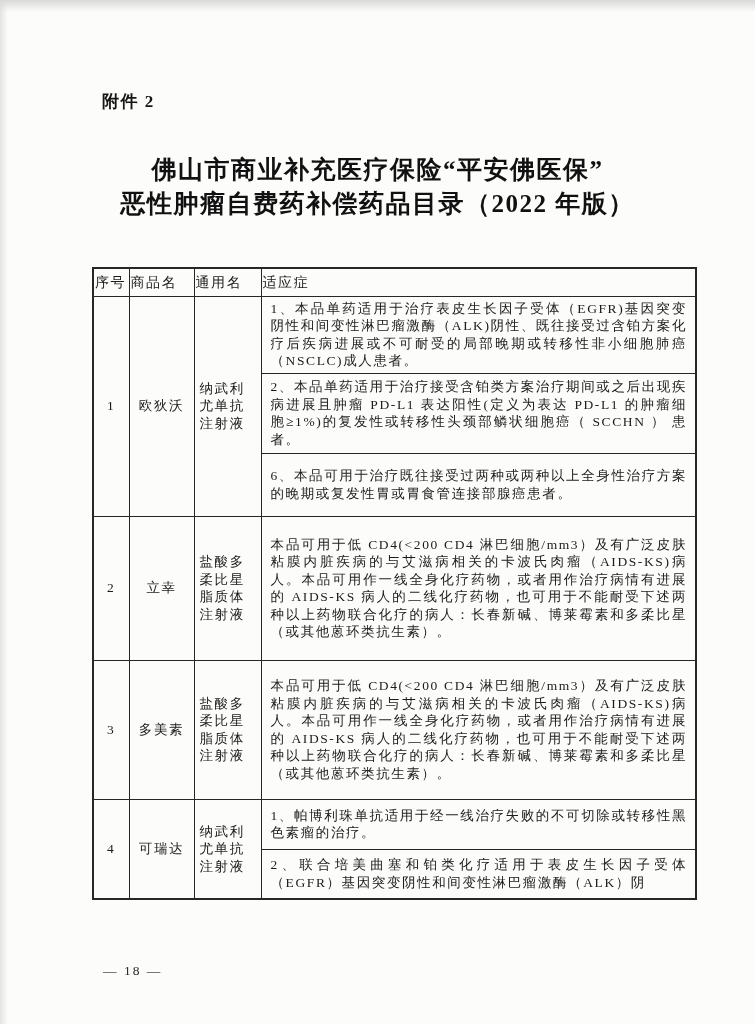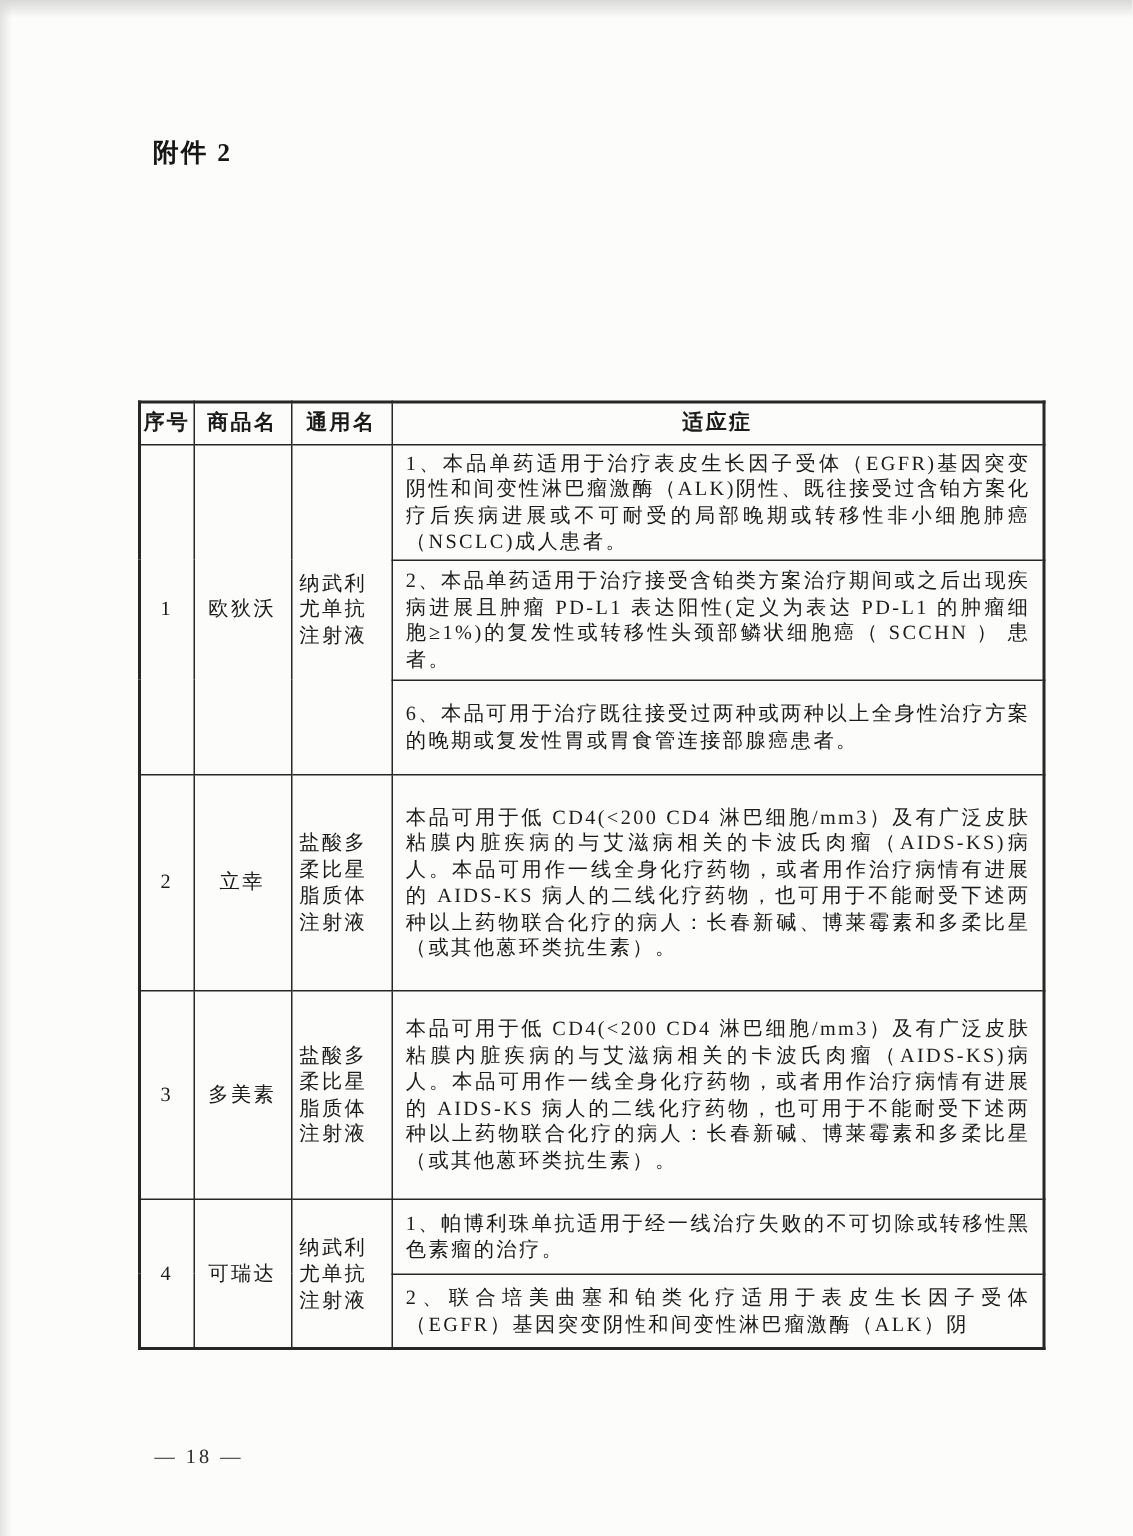--- a/index.html
+++ b/index.html
@@ -58,23 +58,23 @@
   table.drug-table td {
     border: 1.5px solid #272727;
     font-size: 13.5px;
     letter-spacing: 1.6px;
     line-height: 17.5px;
     color: #1b1b1b;
     vertical-align: middle;
     overflow: hidden;
   }
   table.drug-table th {
-    font-weight: 700;
+    font-weight: 400;
     font-size: 14px;
-    text-align: center;
+    text-align: left;
     padding: 2px 1px;
   }
   td.c-center {
     text-align: center;
     padding: 2px 3px;
   }
   td.c-generic {
     text-align: left;
     padding: 2px 5px;
   }
@@ -93,20 +93,24 @@
     margin-top: 20px;
   }
 </style>
 </head>
 <body>
 
 <div class="page">
 
   <div class="attachment-label">附件 2</div>
 
+  <div class="doc-title">
+    <div>佛山市商业补充医疗保险“平安佛医保”</div>
+    <div>恶性肿瘤自费药补偿药品目录（2022 年版）</div>
+  </div>
 
   <table class="drug-table">
     <colgroup>
       <col style="width:36px">
       <col style="width:65px">
       <col style="width:67px">
       <col style="width:435px">
     </colgroup>
     <tbody>
       <tr style="height:28px">

